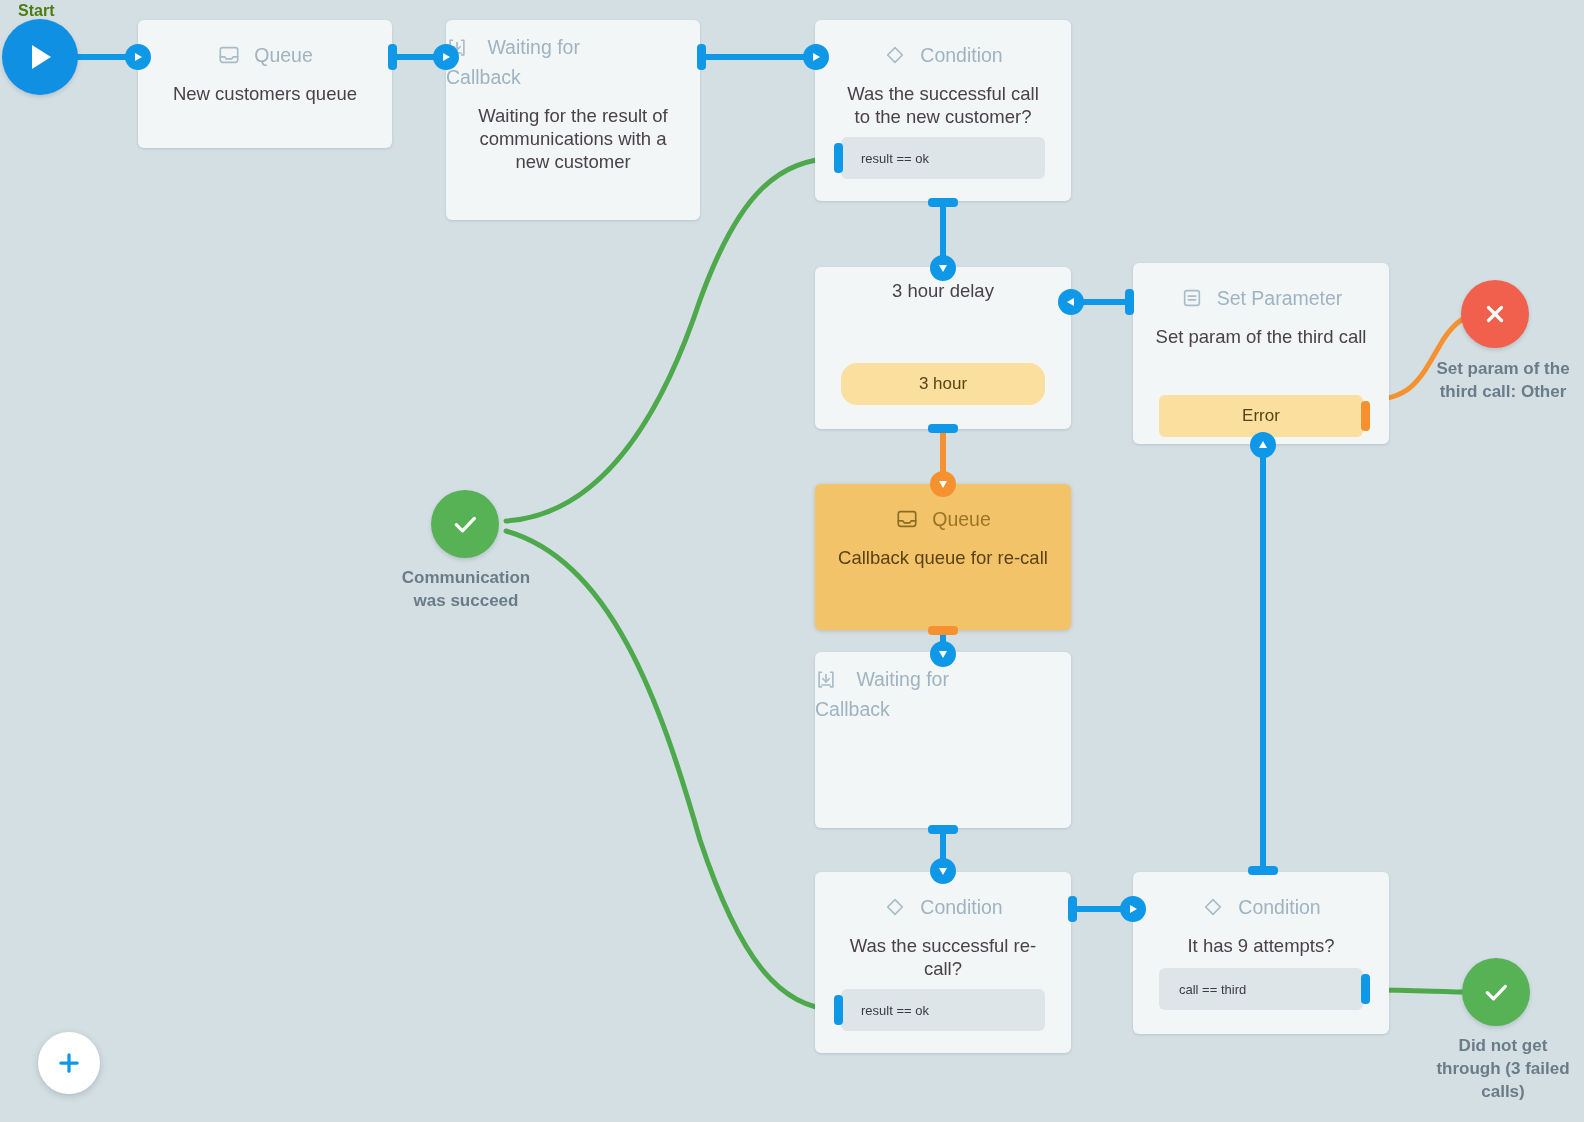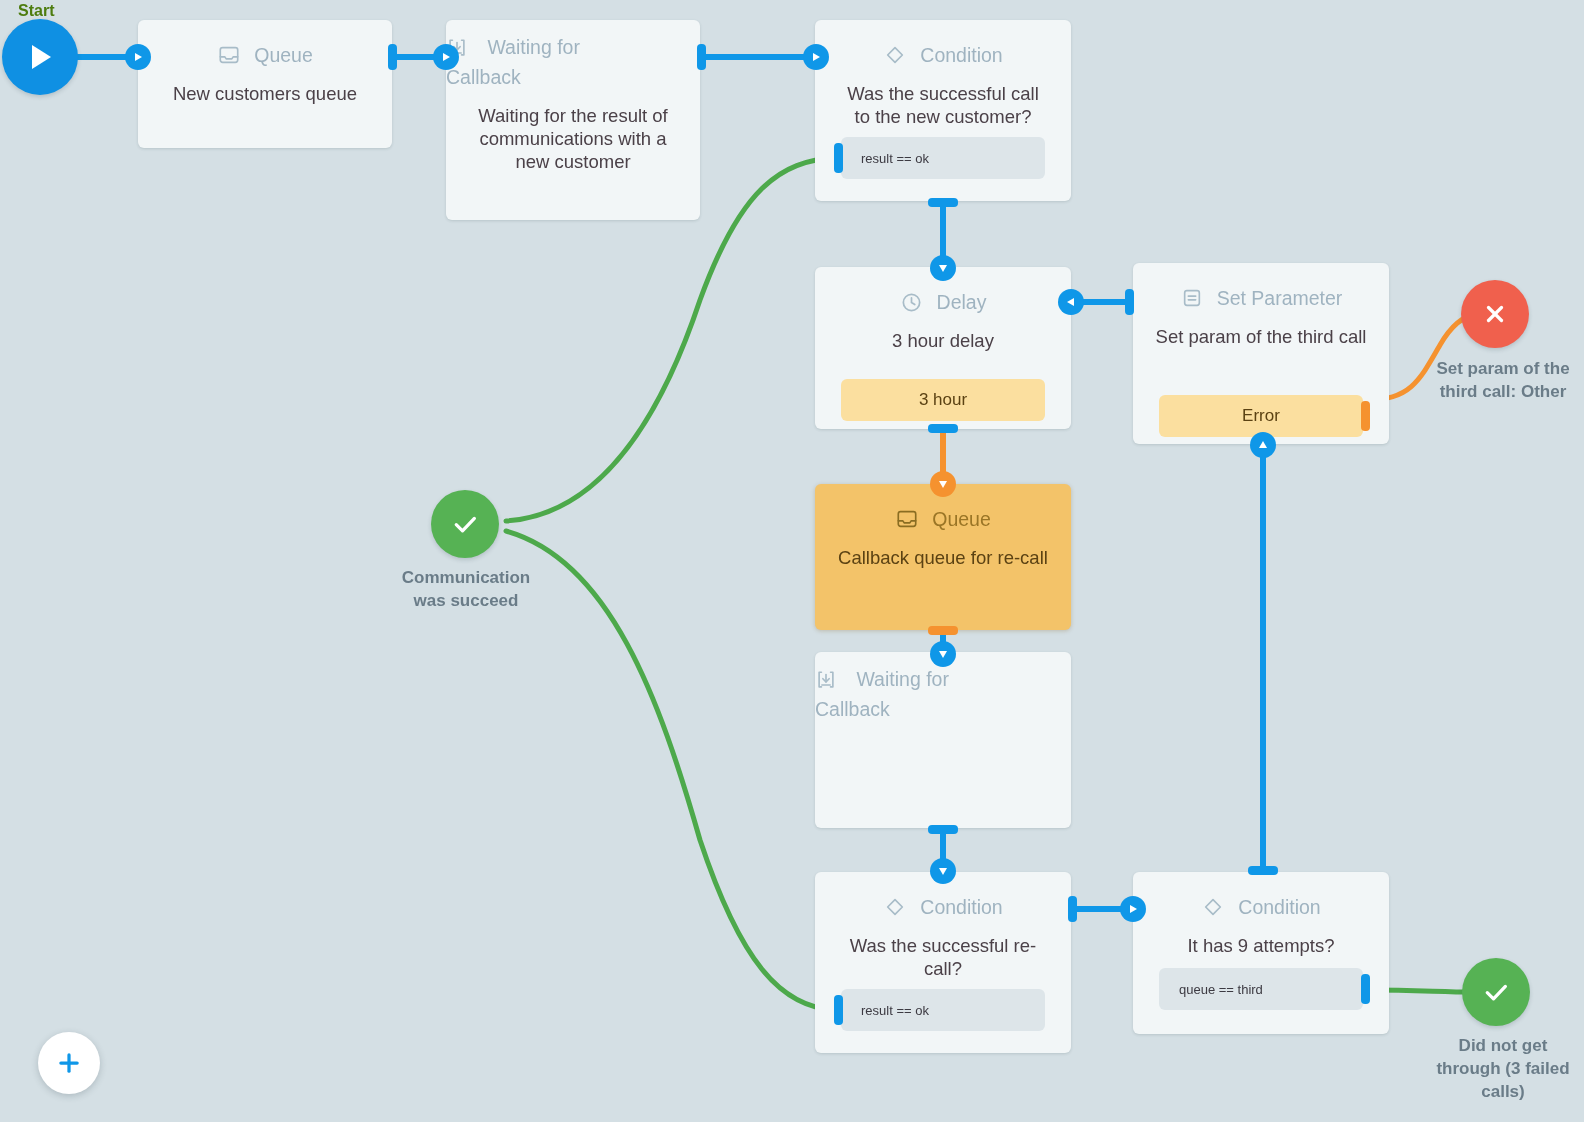--- a/index.html
+++ b/index.html
@@ -339,31 +339,22 @@
       <span class="ntype">Condition</span>
     </div>
     <div class="node-title">Was the successful call to the new customer?</div>
     <div class="chip chip-grey" style="top:117px;">
       <span class="port-left port-blue"></span>
       <span>result == ok</span>
     </div>
   </div>
 
   <div class="node" style="left:815px; top:267px; width:256px; height:162px;">
-    <div class="node-head">
-      <span class="ico">
-        <svg width="23" height="23" viewBox="0 0 24 24" fill="none" stroke="#a8bcc8" stroke-width="1.8" stroke-linecap="round">
-          <circle cx="12" cy="12" r="8.5"></circle>
-            <path d="M12 7.2V12l3.4 2.1"></path>
-        </svg>
-      </span>
-      <span class="ntype">Delay</span>
-    </div>
     <div class="node-title">3 hour delay</div>
-    <div class="chip chip-amber" style="top:112px;">
+    <div class="chip chip-amber" style="top:96px;border-radius:16px;">
       <span>3 hour</span>
     </div>
   </div>
 
   <div class="node" style="left:1133px; top:263px; width:256px; height:181px;">
     <div class="node-head">
       <span class="ico">
         <svg width="22" height="22" viewBox="0 0 24 24" fill="none" stroke="#a8bcc8" stroke-width="1.8" stroke-linecap="round" stroke-linejoin="round">
           <rect x="4" y="4" width="16" height="16" rx="2.5"></rect>
           <path d="M8 10h8"></path>
@@ -428,21 +419,21 @@
     <div class="node-head">
       <span class="ico">
         <svg width="22" height="22" viewBox="0 0 24 24" fill="none" stroke="#a8bcc8" stroke-width="1.8" stroke-linejoin="round">
           <polygon points="12,4 20,12 12,20 4,12"></polygon>
         </svg>
       </span>
       <span class="ntype">Condition</span>
     </div>
     <div class="node-title">It has 9 attempts?</div>
     <div class="chip chip-grey" style="top:96px;">
-      <span>queue == third</span>
+      <span>call == third</span>
       <span class="port-right port-blue"></span>
     </div>
   </div>
 
   <div class="term term-green" style="left:431px; top:490px; width:68px; height:68px;">
     <svg width="30" height="30" viewBox="0 0 24 24" fill="none" stroke="#ffffff" stroke-width="2.6" stroke-linecap="round" stroke-linejoin="round">
       <path d="M5 12.5 10 17.5 19.5 7.5"></path>
     </svg>
   </div>
   <div class="term-label" style="left:390px; top:566px; width:152px;">Communication was succeed</div>

